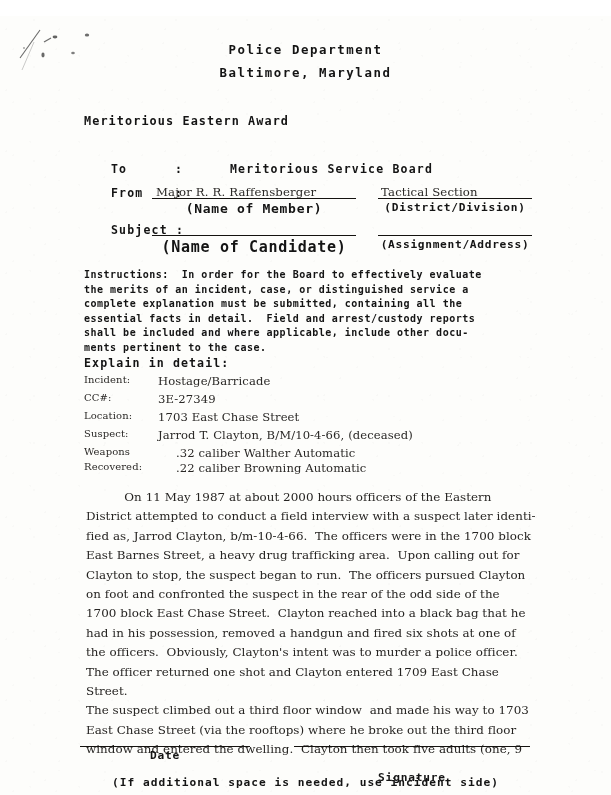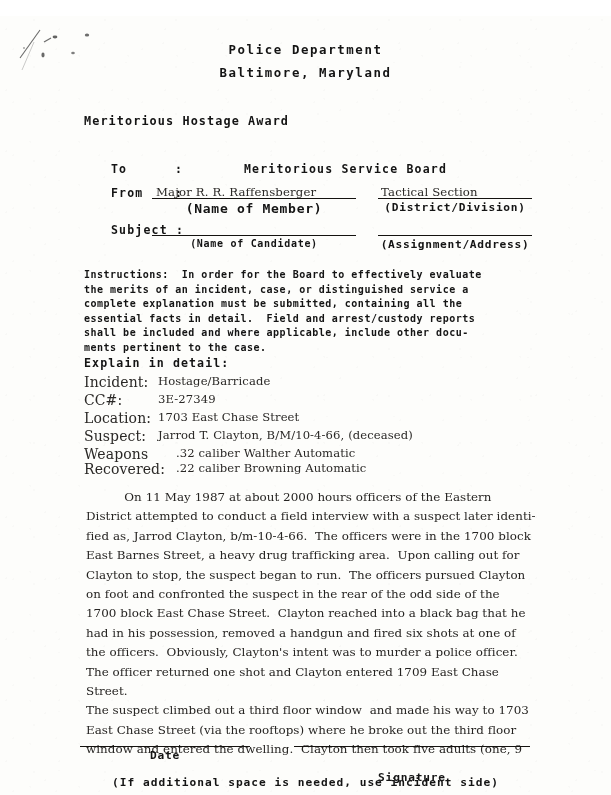--- a/index.html
+++ b/index.html
@@ -93,21 +93,21 @@
   }
   .detail-row {
     display: flex;
     align-items: flex-start;
     height: 18px;
   }
   .detail-label {
     width: 68px;
     flex: 0 0 68px;
     font-family: "DejaVu Serif", serif;
-    font-size: 14px;
+    font-size: 10px;
     color: #2a2826;
     letter-spacing: .1px;
   }
   .detail-value {
     font-family: "DejaVu Serif", serif;
     font-size: 11.6px;
     color: #2a2826;
     letter-spacing: .1px;
     padding-left: 6px;
   }
@@ -160,42 +160,42 @@
     <ellipse cx="37" cy="13" rx="2.4" ry="1.4" fill="#2f2f2f" opacity="0.75"></ellipse>
     <ellipse cx="69" cy="11" rx="2.2" ry="1.6" fill="#2f2f2f" opacity="0.7"></ellipse>
     <ellipse cx="25" cy="31" rx="1.6" ry="2.4" fill="#2f2f2f" opacity="0.72"></ellipse>
     <ellipse cx="55" cy="29" rx="1.8" ry="1.3" fill="#3a3a3a" opacity="0.65"></ellipse>
     <circle cx="6" cy="24" r="0.9" fill="#555" opacity="0.6"></circle>
   </svg>
 
   <div class="hdr-center mono" style="top:26px; font-size:12.4px; letter-spacing:1.6px;">Police Department</div>
   <div class="hdr-center mono" style="top:49px; font-size:12.4px; letter-spacing:1.6px;">Baltimore, Maryland</div>
 
-  <div class="abs mono" style="left:84px; top:98px; font-size:11.8px; letter-spacing:1.1px;">Meritorious Hostage Award</div>
+  <div class="abs mono" style="left:84px; top:98px; font-size:11.8px; letter-spacing:1.1px;">Meritorious Eastern Award</div>
 
   <div class="abs mono" style="left:111px; top:146px; letter-spacing:1.2px;">To</div>
   <div class="abs mono" style="left:175px; top:146px; letter-spacing:1.2px;">:</div>
-  <div class="abs mono" style="left:209px; top:146px; letter-spacing:1.2px;padding-left:35px;">Meritorious Service Board</div>
+  <div class="abs mono" style="left:195px; top:146px; letter-spacing:1.2px;padding-left:35px;">Meritorious Service Board</div>
 
   <div class="abs mono" style="left:111px; top:170px; letter-spacing:1.2px;">From</div>
   <div class="abs mono" style="left:175px; top:170px; letter-spacing:1.2px;">:</div>
 
   <div class="abs typed" style="left:156px; top:169px; font-size:11.7px;">Major R. R. Raffensberger</div>
   <div class="rule" style="left:152px; top:182px; width:204px;"></div>
   <div class="abs mono" style="left:152px; top:185px; width:204px; text-align:center; font-size:13px; letter-spacing:.7px;">(Name of Member)</div>
 
   <div class="abs typed" style="left:381px; top:169px; font-size:11.7px;">Tactical Section</div>
   <div class="rule" style="left:378px; top:182px; width:154px;"></div>
   <div class="abs mono" style="left:375px; top:185px; width:160px; text-align:center; font-size:11.2px; letter-spacing:.7px;">(District/Division)</div>
 
   <div class="abs mono" style="left:111px; top:207px; letter-spacing:1.2px;">Subject :</div>
 
   <div class="abs typed" style="left:156px; top:206px; font-size:11.7px;"></div>
   <div class="rule" style="left:152px; top:219px; width:204px;"></div>
-  <div class="abs mono" style="left:152px; top:222px; width:204px; text-align:center; font-size:10px; letter-spacing:.7px;">(Name of Candidate)</div>
+  <div class="abs mono" style="left:152px; top:222px; width:204px; text-align:center; font-size:15px; letter-spacing:.7px;">(Name of Candidate)</div>
 
   <div class="abs typed" style="left:381px; top:206px; font-size:11.7px;"></div>
   <div class="rule" style="left:378px; top:219px; width:154px;"></div>
   <div class="abs mono" style="left:373px; top:222px; width:164px; text-align:center; font-size:11.2px; letter-spacing:.7px;">(Assignment/Address)</div>
 
   <div class="instructions">Instructions:  In order for the Board to effectively evaluate
 the merits of an incident, case, or distinguished service a
 complete explanation must be submitted, containing all the
 essential facts in detail.  Field and arrest/custody reports
 shall be included and where applicable, include other docu-

